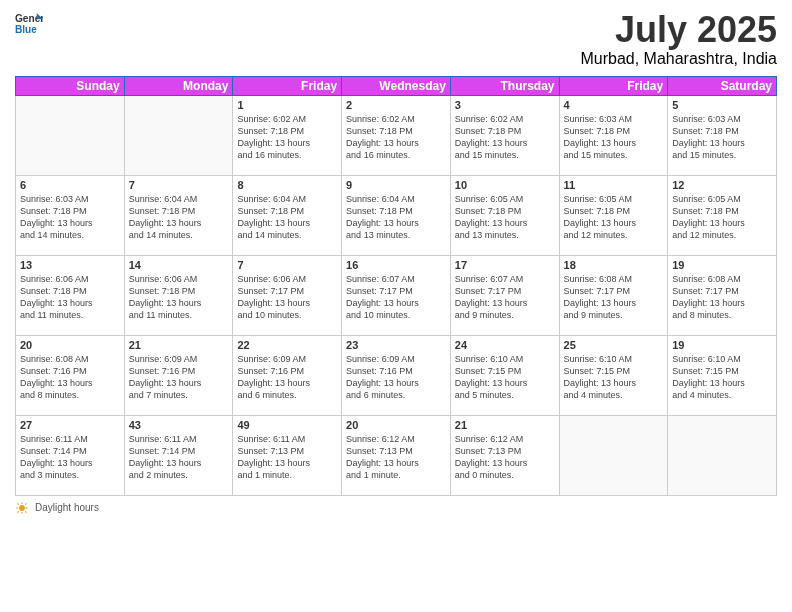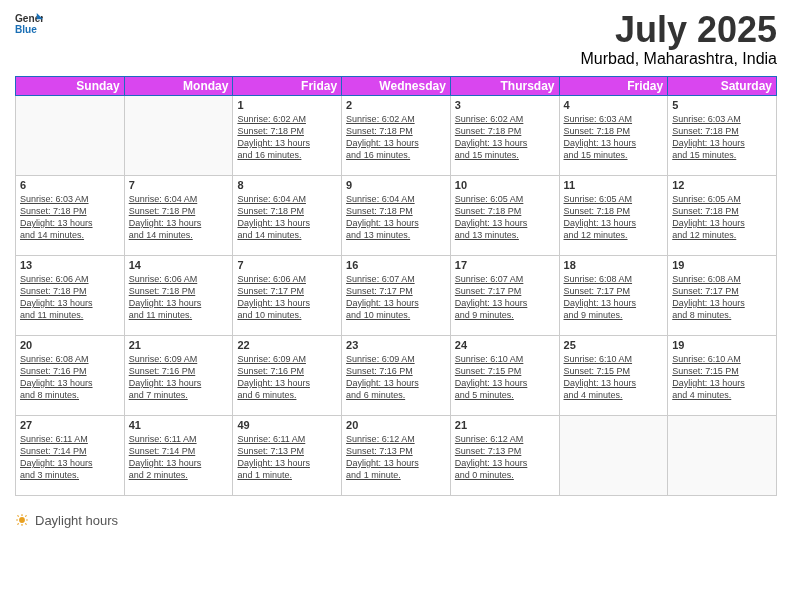--- a/index.html
+++ b/index.html
@@ -75,27 +75,26 @@
       font-size: 11px;
       font-weight: bold;
       color: #333;
       display: block;
       margin-bottom: 2px;
     }
     .day-info {
       font-size: 9px;
       color: #444;
       line-height: 1.35;
-      text-decoration: underline;
     }
     .footer {
       display: flex;
       align-items: center;
-      margin-top: 17px;
-      font-size: 13px;
+      margin-top: 5px;
+      font-size: 10px;
       color: #555;
       gap: 6px;
     }
     .sun-icon {
       width: 14px;
       height: 14px;
       color: #e8a020;
     }
   </style>
 </head>
@@ -324,21 +323,21 @@
         </tr>
         <tr>
           <td>
             <span class="day-num">27</span>
             <div class="day-info" style="white-space: pre-line;">Sunrise: 6:11 AM
 Sunset: 7:14 PM
 Daylight: 13 hours
 and 3 minutes.</div>
           </td>
           <td>
-            <span class="day-num">41</span>
+            <span class="day-num">43</span>
             <div class="day-info" style="white-space: pre-line;">Sunrise: 6:11 AM
 Sunset: 7:14 PM
 Daylight: 13 hours
 and 2 minutes.</div>
           </td>
           <td>
             <span class="day-num">49</span>
             <div class="day-info" style="white-space: pre-line;">Sunrise: 6:11 AM
 Sunset: 7:13 PM
 Daylight: 13 hours

